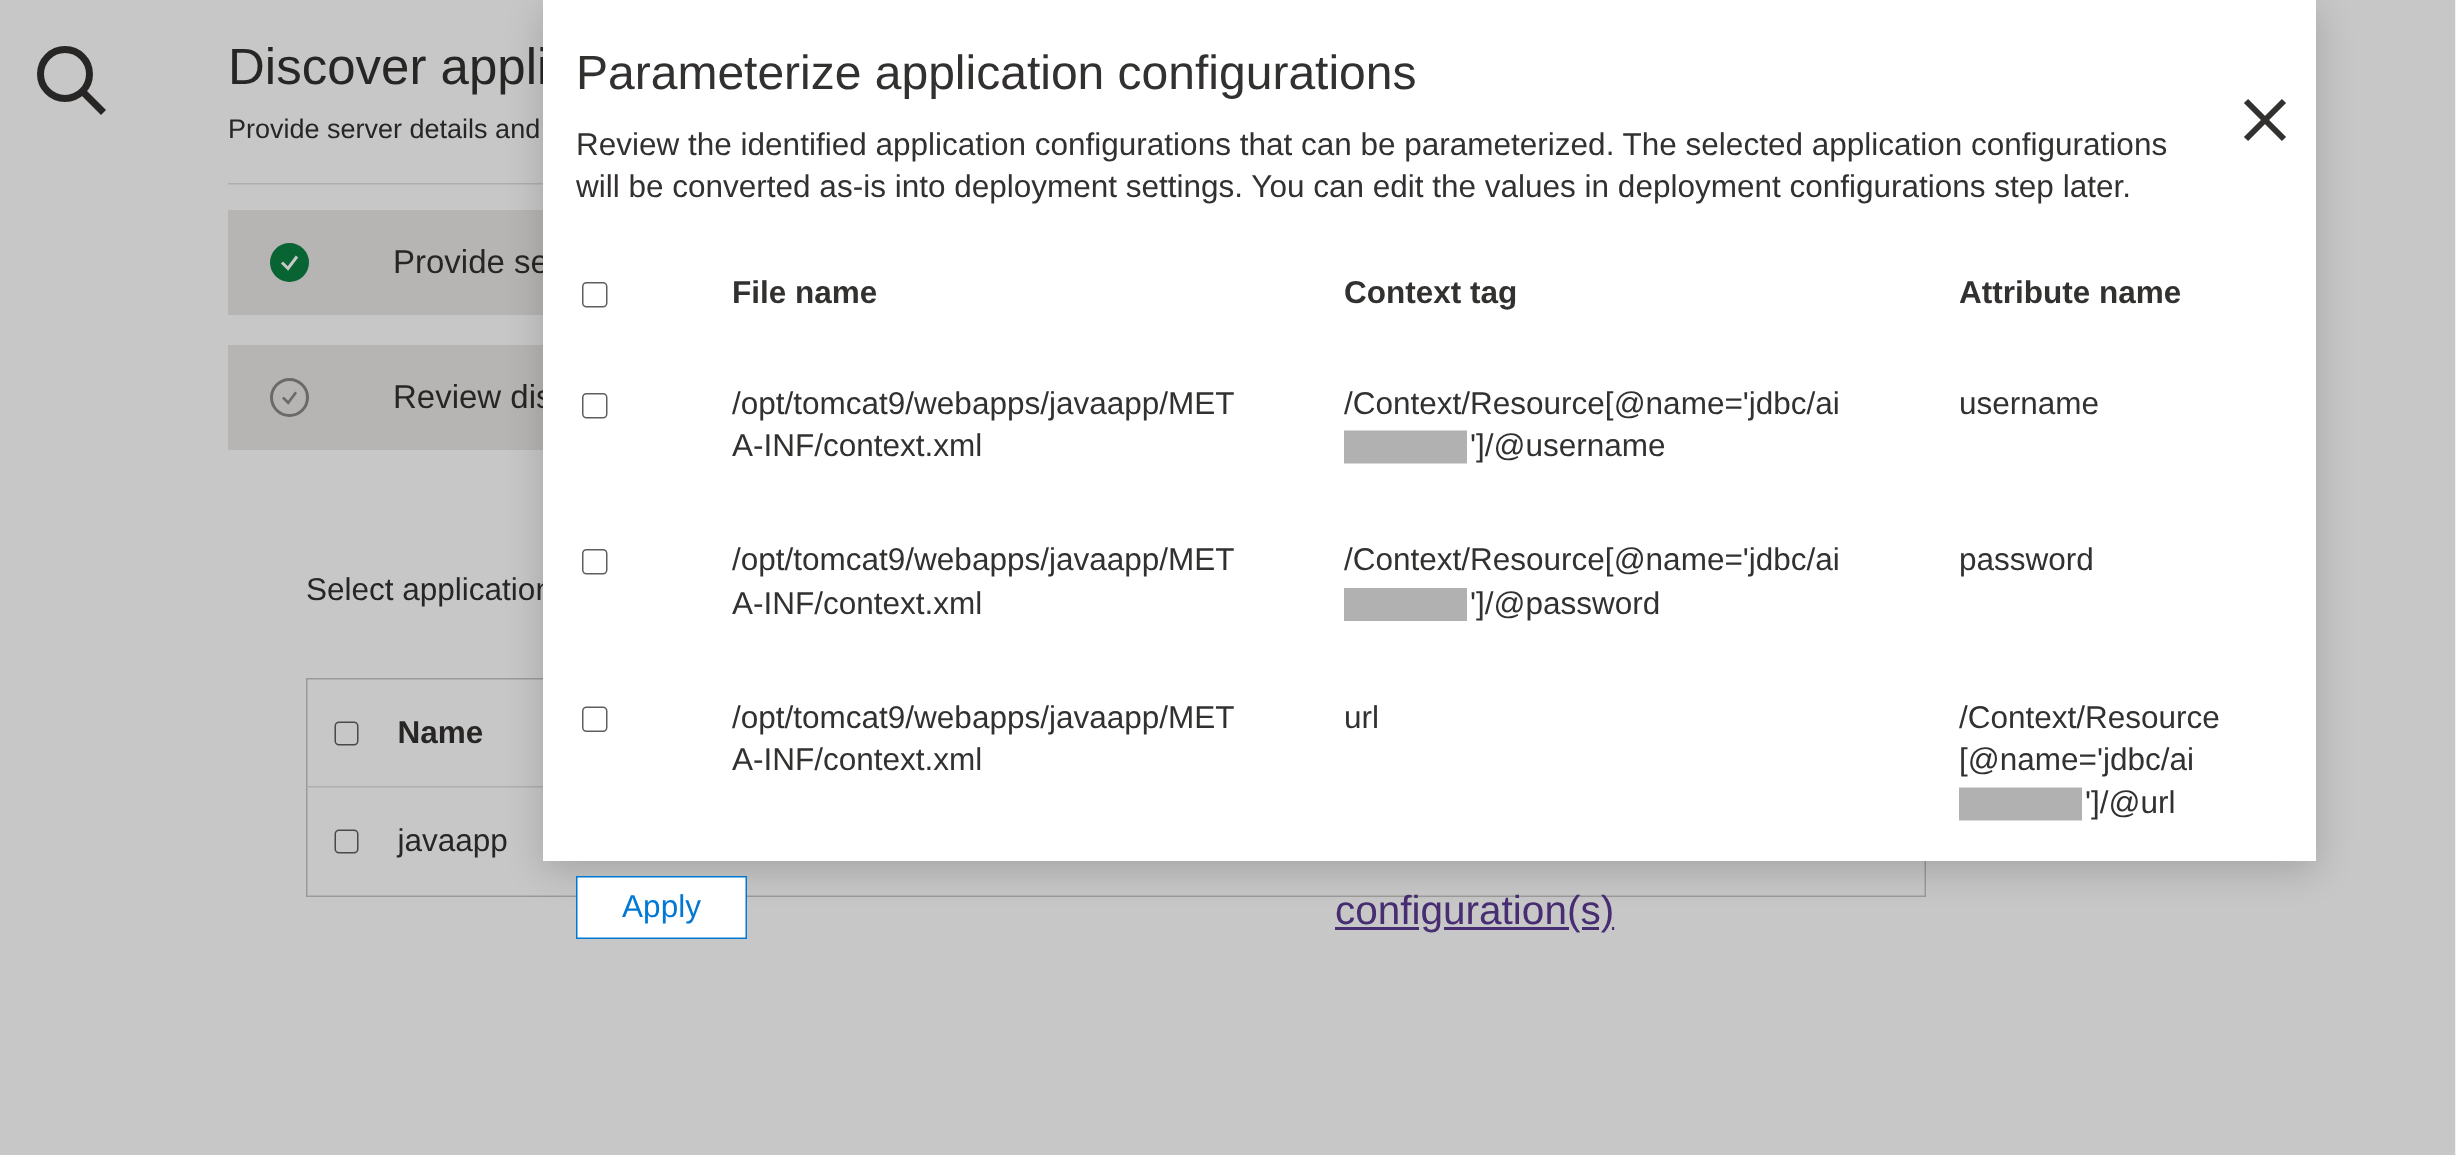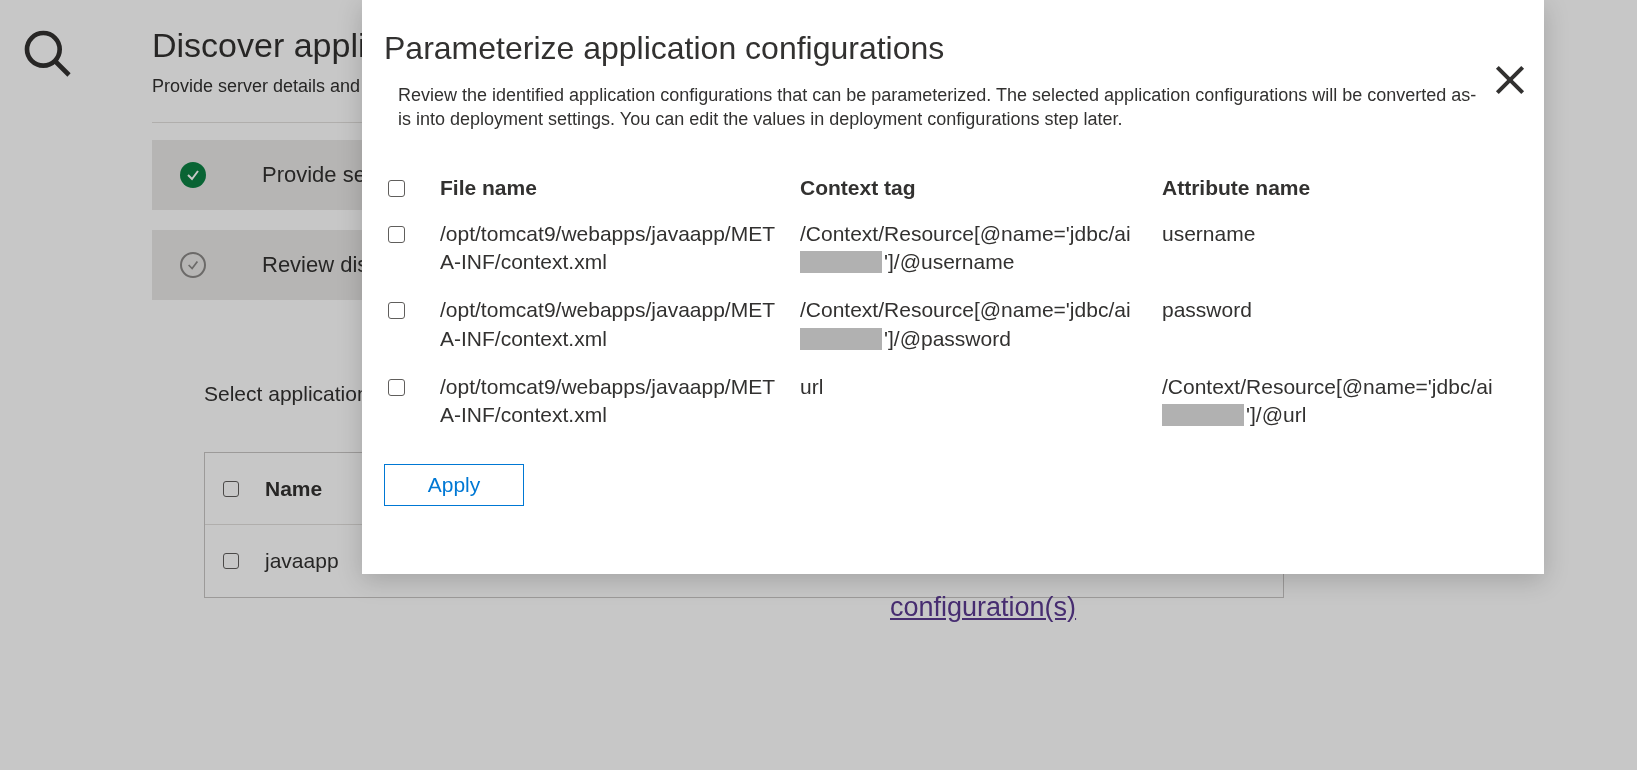--- a/index.html
+++ b/index.html
@@ -159,34 +159,34 @@
     .modal-close {
       position: absolute;
       right: 8px;
       top: 54px;
       width: 52px; height: 52px;
       display: flex; align-items:center; justify-content:center;
       cursor: pointer;
     }
     .modal-close svg { width: 38px; height: 38px; }
     .modal-desc {
-      font-size: 18px;
+      font-size: 21px;
       line-height: 1.35;
       max-width: 1080px;
       margin-bottom: 42px;
-      margin-left: 14px;
     }
 
     .cfg-table {
       display: grid;
       grid-template-columns: 56px 360px 362px auto;
       column-gap: 0;
       row-gap: 20px;
       font-size: 21px;
       align-items: start;
+      gap: 48px;
     }
     .cfg-hcell { font-weight: 600; color:#323130; padding-top:2px; }
     .cfg-check-wrap {
       display:flex; justify-content:flex-start; padding-top:6px; padding-left:4px;
     }
     .cfg-check {
       width: 17px; height: 17px; border: 1.5px solid #605e5c; border-radius:3px; background:#fff;
       cursor: pointer;
     }
     .cfg-cell {
@@ -201,21 +201,21 @@
       height: 22px;
       background: #b1b1b1;
       vertical-align: text-bottom;
       margin-right:2px;
     }
     .apply-btn {
       margin-top: 34px;
       display: inline-flex;
       align-items: center;
       justify-content: center;
-      width: 140px;
+      width: 114px;
       height: 42px;
       border: 1.5px solid #0078d4;
       color: #0078d4;
       background: #fff;
       font-size: 21px;
       cursor: pointer;
     }
   </style>
 </head>
 <body>

